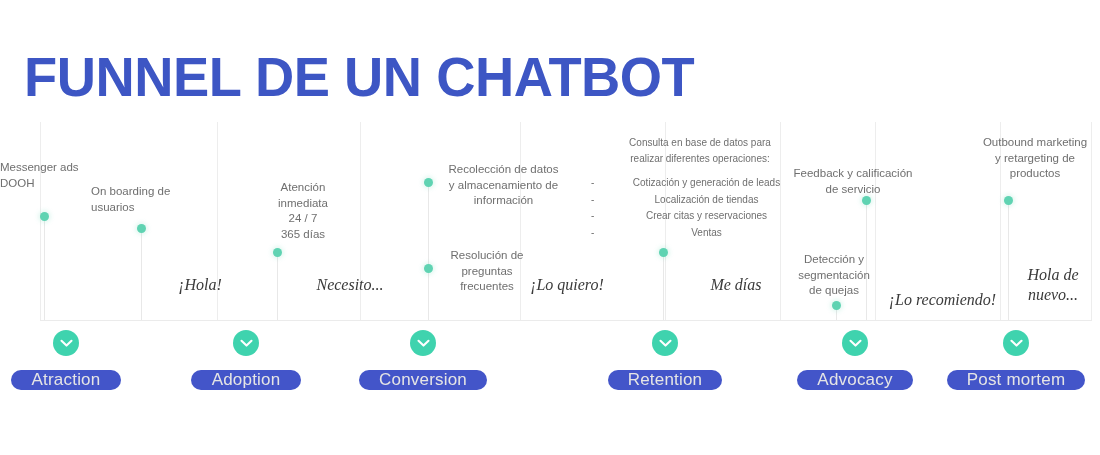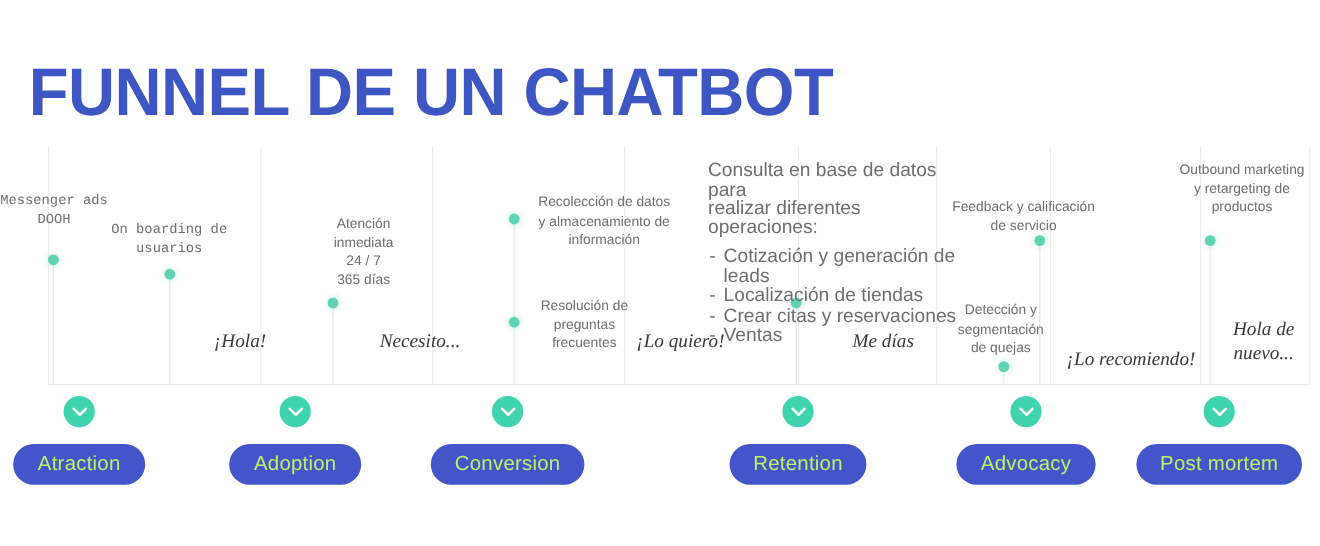--- a/index.html
+++ b/index.html
@@ -75,28 +75,29 @@
   }
 
   
   .note {
     position: absolute;
     font-size: 11.5px;
     line-height: 15.5px;
     color: #6f6f6f;
     white-space: pre-line;
   }
-  .note.center { text-align: center; font-family: Liberation Mono, monospace; }
+  .note.center { text-align: left; }
   .note.left { text-align: center; }
 
   .note-list {
     position: absolute;
-    font-size: 16px;
+    font-size: 10px;
     line-height: 15.5px;
     color: #6f6f6f;
+    text-align: center;
   }
   .note-list .lead { white-space: pre-line; margin-bottom: 9px; }
   .note-list ul {
     list-style: none;
     margin: 0;
     padding: 0;
   }
   .note-list li {
     position: relative;
     padding-left: 13px;
@@ -143,23 +144,23 @@
     border-radius: 50%;
     background: #3fd3ae;
     display: flex;
     align-items: center;
     justify-content: center;
     margin-bottom: 14px;
   }
   .chev svg { display: block; }
   .pill {
     background: #4355c9;
-    color: #bef264;
+    color: #e5e5e5;
     border-radius: 18px;
-    height: 34px;
+    height: 20px;
     min-width: 110px;
     padding: 0 20px;
     display: flex;
     align-items: center;
     justify-content: center;
     font-size: 17px;
     letter-spacing: 0.2px;
     white-space: nowrap;
     box-sizing: border-box;
   }

